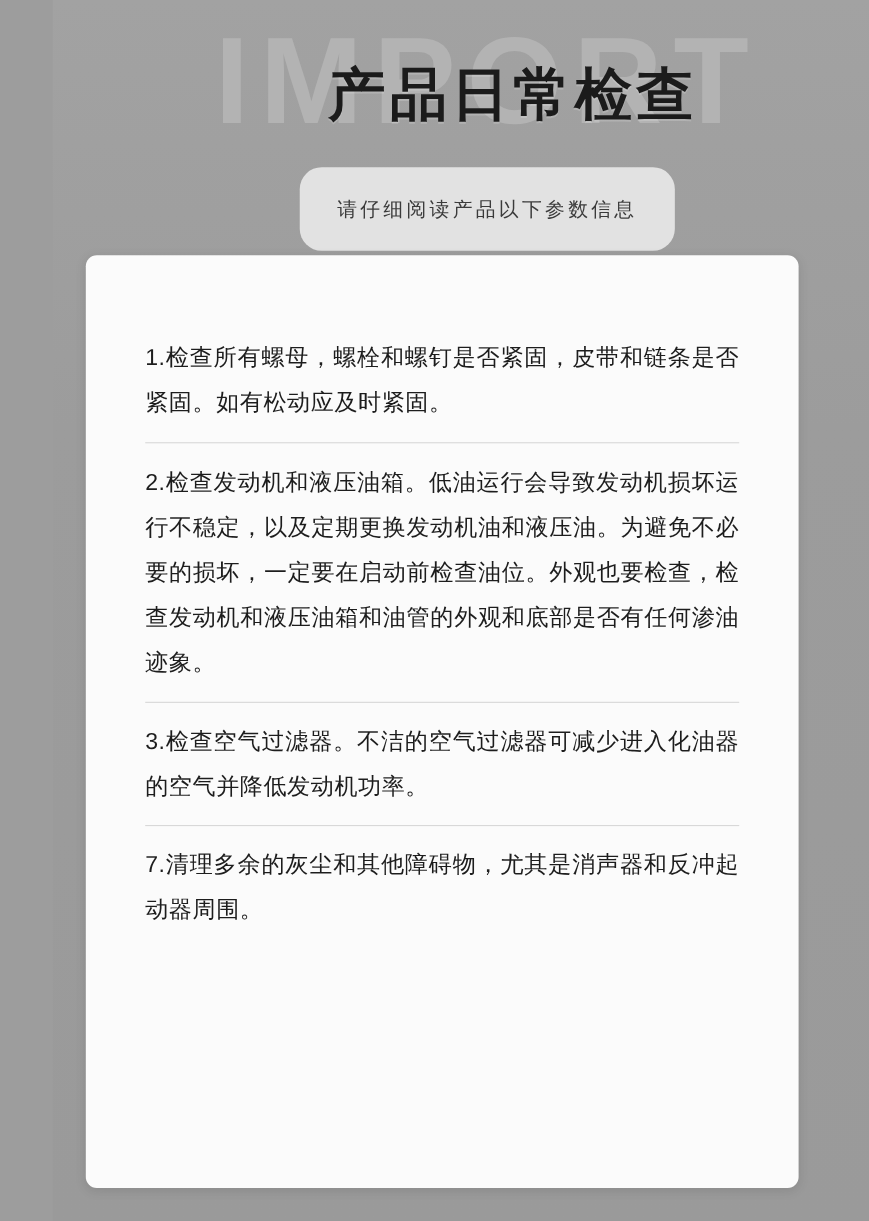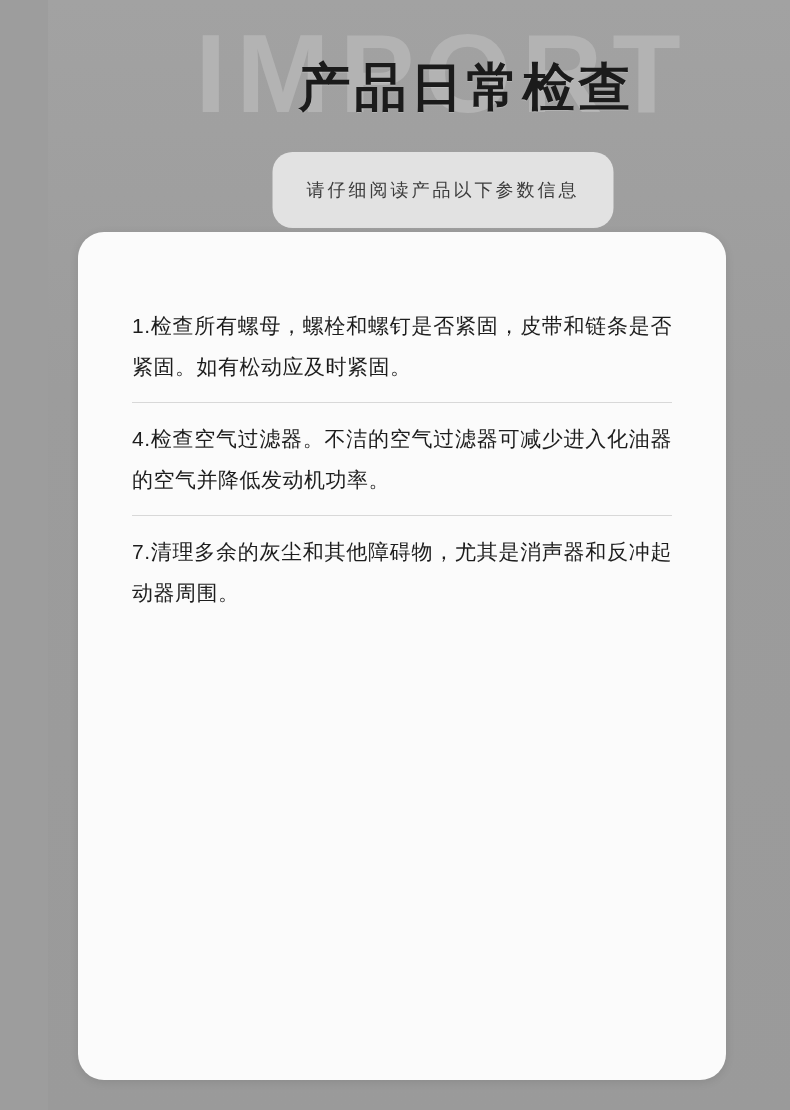--- a/index.html
+++ b/index.html
@@ -67,21 +67,21 @@
   }
 
   
   .card {
     position: absolute;
     top: 232px;
     left: 30px;
     width: 648px;
     height: 848px;
     background: #fbfbfb;
-    border-radius: 26px;
+    border-radius: 10px;
     box-shadow: 0 2px 10px rgba(0,0,0,0.10);
     padding: 58px 54px 40px 54px;
   }
   .item {
     padding: 16px 0 14px 0;
     border-bottom: 1px solid #d8d8d8;
   }
   .item:last-child { border-bottom: none; }
   .item p {
     font-size: 21px;
@@ -100,20 +100,23 @@
     <div class="ghost-word">IMPORT</div>
     <h1 class="main-title">产品日常检查</h1>
     <div class="subtitle-pill">请仔细阅读产品以下参数信息</div>
   </div>
 
   <div class="card">
     <div class="item">
       <p>1.检查所有螺母，螺栓和螺钉是否紧固，皮带和链条是否紧固。如有松动应及时紧固。</p>
     </div>
     <div class="item">
-      <p>4.检查空气过滤器。不洁的空气过滤器可减少进入化油器的空气并降低发动机功率。</p>
+      <p>2.检查发动机和液压油箱。低油运行会导致发动机损坏运行不稳定，以及定期更换发动机油和液压油。为避免不必要的损坏，一定要在启动前检查油位。外观也要检查，检查发动机和液压油箱和油管的外观和底部是否有任何渗油迹象。</p>
+    </div>
+    <div class="item">
+      <p>3.检查空气过滤器。不洁的空气过滤器可减少进入化油器的空气并降低发动机功率。</p>
     </div>
     <div class="item">
       <p>7.清理多余的灰尘和其他障碍物，尤其是消声器和反冲起动器周围。</p>
     </div>
   </div>
 
 </div>
 
 </body></html>

